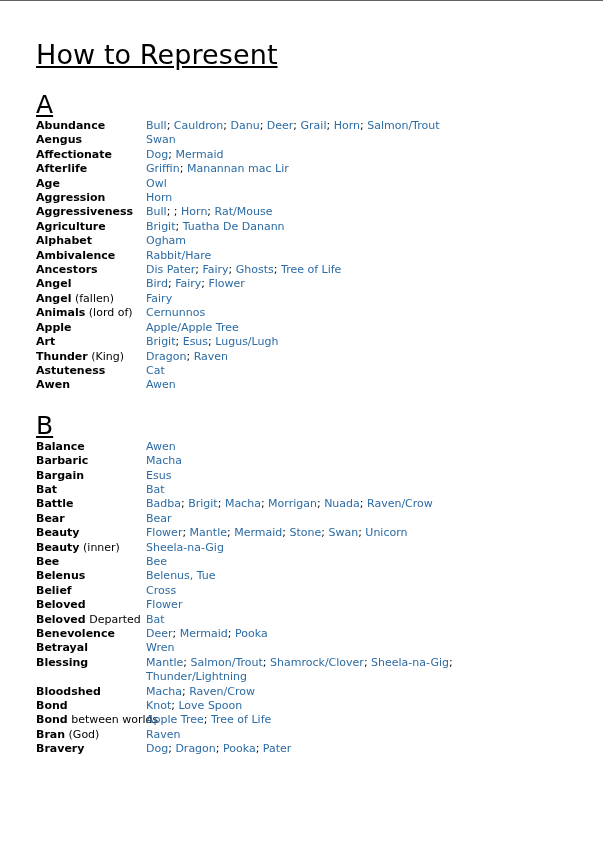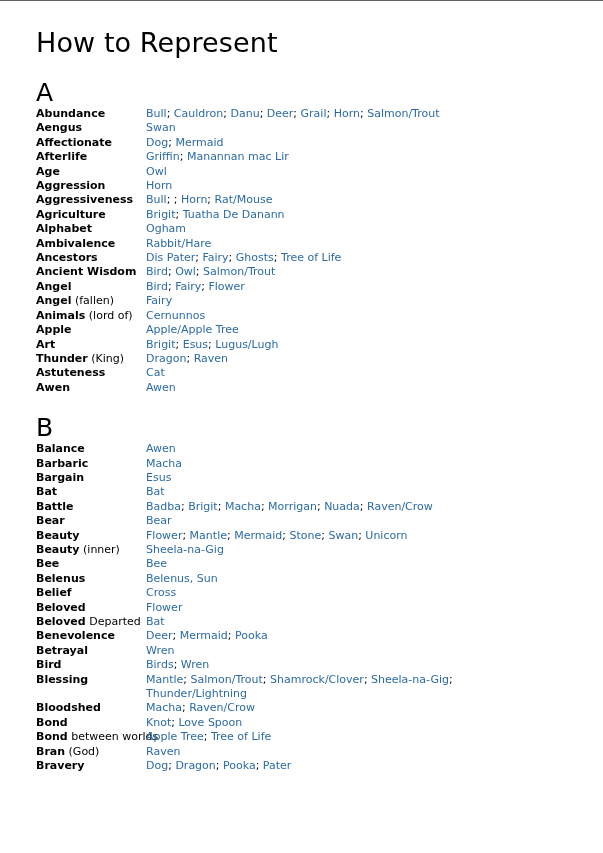--- a/index.html
+++ b/index.html
@@ -19,25 +19,26 @@
   #top-rule {
     position: absolute;
     top: 0;
     left: 0;
     width: 603px;
     height: 1px;
     background: #626262;
   }
   #page {
     position: absolute;
-    top: 4px;
+    top: 16px;
     left: 0;
     width: 603px;
     padding-top: 22px;
     box-sizing: border-box;
+    text-decoration: underline;
   }
   .page-title {
     margin: 0 0 0 36px;
     font-size: 27px;
     font-weight: 400;
     line-height: 34px;
     letter-spacing: 0.1px;
     color: #000;
   }
   .section {
@@ -111,21 +112,20 @@
           <li class="entry"><span class="entry-term"><span class="term-main">Aengus</span></span><span class="entry-values"><span class="val">Swan</span></span></li>
           <li class="entry"><span class="entry-term"><span class="term-main">Affectionate</span></span><span class="entry-values"><span class="val">Dog</span><span class="sep">; </span><span class="val">Mermaid</span></span></li>
           <li class="entry"><span class="entry-term"><span class="term-main">Afterlife</span></span><span class="entry-values"><span class="val">Griffin</span><span class="sep">; </span><span class="val">Manannan mac Lir</span></span></li>
           <li class="entry"><span class="entry-term"><span class="term-main">Age</span></span><span class="entry-values"><span class="val">Owl</span></span></li>
           <li class="entry"><span class="entry-term"><span class="term-main">Aggression</span></span><span class="entry-values"><span class="val">Horn</span></span></li>
           <li class="entry"><span class="entry-term"><span class="term-main">Aggressiveness</span></span><span class="entry-values"><span class="val">Bull</span><span class="sep">; </span><span class="val"></span><span class="sep">; </span><span class="val">Horn</span><span class="sep">; </span><span class="val">Rat/Mouse</span></span></li>
           <li class="entry"><span class="entry-term"><span class="term-main">Agriculture</span></span><span class="entry-values"><span class="val">Brigit</span><span class="sep">; </span><span class="val">Tuatha De Danann</span></span></li>
           <li class="entry"><span class="entry-term"><span class="term-main">Alphabet</span></span><span class="entry-values"><span class="val">Ogham</span></span></li>
           <li class="entry"><span class="entry-term"><span class="term-main">Ambivalence</span></span><span class="entry-values"><span class="val">Rabbit/Hare</span></span></li>
           <li class="entry"><span class="entry-term"><span class="term-main">Ancestors</span></span><span class="entry-values"><span class="val">Dis Pater</span><span class="sep">; </span><span class="val">Fairy</span><span class="sep">; </span><span class="val">Ghosts</span><span class="sep">; </span><span class="val">Tree of Life</span></span></li>
-          <li class="entry"><span class="entry-term"><span class="term-main">Ancient Wisdom</span></span><span class="entry-values"><span class="val">Bird</span><span class="sep">; </span><span class="val">Owl</span><span class="sep">; </span><span class="val">Salmon/Trout</span></span></li>
           <li class="entry"><span class="entry-term"><span class="term-main">Angel</span></span><span class="entry-values"><span class="val">Bird</span><span class="sep">; </span><span class="val">Fairy</span><span class="sep">; </span><span class="val">Flower</span></span></li>
           <li class="entry"><span class="entry-term"><span class="term-main">Angel</span><span class="term-qual"> (fallen)</span></span><span class="entry-values"><span class="val">Fairy</span></span></li>
           <li class="entry"><span class="entry-term"><span class="term-main">Animals</span><span class="term-qual"> (lord of)</span></span><span class="entry-values"><span class="val">Cernunnos</span></span></li>
           <li class="entry"><span class="entry-term"><span class="term-main">Apple</span></span><span class="entry-values"><span class="val">Apple/Apple Tree</span></span></li>
           <li class="entry"><span class="entry-term"><span class="term-main">Art</span></span><span class="entry-values"><span class="val">Brigit</span><span class="sep">; </span><span class="val">Esus</span><span class="sep">; </span><span class="val">Lugus/Lugh</span></span></li>
           <li class="entry"><span class="entry-term"><span class="term-main">Thunder</span><span class="term-qual"> (King)</span></span><span class="entry-values"><span class="val">Dragon</span><span class="sep">; </span><span class="val">Raven</span></span></li>
           <li class="entry"><span class="entry-term"><span class="term-main">Astuteness</span></span><span class="entry-values"><span class="val">Cat</span></span></li>
           <li class="entry"><span class="entry-term"><span class="term-main">Awen</span></span><span class="entry-values"><span class="val">Awen</span></span></li>
         </ul>
       </div>
@@ -134,27 +134,26 @@
         <ul class="entries">
           <li class="entry"><span class="entry-term"><span class="term-main">Balance</span></span><span class="entry-values"><span class="val">Awen</span></span></li>
           <li class="entry"><span class="entry-term"><span class="term-main">Barbaric</span></span><span class="entry-values"><span class="val">Macha</span></span></li>
           <li class="entry"><span class="entry-term"><span class="term-main">Bargain</span></span><span class="entry-values"><span class="val">Esus</span></span></li>
           <li class="entry"><span class="entry-term"><span class="term-main">Bat</span></span><span class="entry-values"><span class="val">Bat</span></span></li>
           <li class="entry"><span class="entry-term"><span class="term-main">Battle</span></span><span class="entry-values"><span class="val">Badba</span><span class="sep">; </span><span class="val">Brigit</span><span class="sep">; </span><span class="val">Macha</span><span class="sep">; </span><span class="val">Morrigan</span><span class="sep">; </span><span class="val">Nuada</span><span class="sep">; </span><span class="val">Raven/Crow</span></span></li>
           <li class="entry"><span class="entry-term"><span class="term-main">Bear</span></span><span class="entry-values"><span class="val">Bear</span></span></li>
           <li class="entry"><span class="entry-term"><span class="term-main">Beauty</span></span><span class="entry-values"><span class="val">Flower</span><span class="sep">; </span><span class="val">Mantle</span><span class="sep">; </span><span class="val">Mermaid</span><span class="sep">; </span><span class="val">Stone</span><span class="sep">; </span><span class="val">Swan</span><span class="sep">; </span><span class="val">Unicorn</span></span></li>
           <li class="entry"><span class="entry-term"><span class="term-main">Beauty</span><span class="term-qual"> (inner)</span></span><span class="entry-values"><span class="val">Sheela-na-Gig</span></span></li>
           <li class="entry"><span class="entry-term"><span class="term-main">Bee</span></span><span class="entry-values"><span class="val">Bee</span></span></li>
-          <li class="entry"><span class="entry-term"><span class="term-main">Belenus</span></span><span class="entry-values"><span class="val">Belenus, Sun</span></span></li>
+          <li class="entry"><span class="entry-term"><span class="term-main">Belenus</span></span><span class="entry-values"><span class="val">Belenus, Tue</span></span></li>
           <li class="entry"><span class="entry-term"><span class="term-main">Belief</span></span><span class="entry-values"><span class="val">Cross</span></span></li>
           <li class="entry"><span class="entry-term"><span class="term-main">Beloved</span></span><span class="entry-values"><span class="val">Flower</span></span></li>
           <li class="entry"><span class="entry-term"><span class="term-main">Beloved</span><span class="term-qual"> Departed</span></span><span class="entry-values"><span class="val">Bat</span></span></li>
           <li class="entry"><span class="entry-term"><span class="term-main">Benevolence</span></span><span class="entry-values"><span class="val">Deer</span><span class="sep">; </span><span class="val">Mermaid</span><span class="sep">; </span><span class="val">Pooka</span></span></li>
           <li class="entry"><span class="entry-term"><span class="term-main">Betrayal</span></span><span class="entry-values"><span class="val">Wren</span></span></li>
-          <li class="entry"><span class="entry-term"><span class="term-main">Bird</span></span><span class="entry-values"><span class="val">Birds</span><span class="sep">; </span><span class="val">Wren</span></span></li>
           <li class="entry"><span class="entry-term"><span class="term-main">Blessing</span></span><span class="entry-values"><span class="val">Mantle</span><span class="sep">; </span><span class="val">Salmon/Trout</span><span class="sep">; </span><span class="val">Shamrock/Clover</span><span class="sep">; </span><span class="val">Sheela-na-Gig</span><span class="sep">; </span><span class="val">Thunder/Lightning</span></span></li>
           <li class="entry"><span class="entry-term"><span class="term-main">Bloodshed</span></span><span class="entry-values"><span class="val">Macha</span><span class="sep">; </span><span class="val">Raven/Crow</span></span></li>
           <li class="entry"><span class="entry-term"><span class="term-main">Bond</span></span><span class="entry-values"><span class="val">Knot</span><span class="sep">; </span><span class="val">Love Spoon</span></span></li>
           <li class="entry"><span class="entry-term"><span class="term-main">Bond</span><span class="term-qual"> between worlds</span></span><span class="entry-values"><span class="val">Apple Tree</span><span class="sep">; </span><span class="val">Tree of Life</span></span></li>
           <li class="entry"><span class="entry-term"><span class="term-main">Bran</span><span class="term-qual"> (God)</span></span><span class="entry-values"><span class="val">Raven</span></span></li>
           <li class="entry"><span class="entry-term"><span class="term-main">Bravery</span></span><span class="entry-values"><span class="val">Dog</span><span class="sep">; </span><span class="val">Dragon</span><span class="sep">; </span><span class="val">Pooka</span><span class="sep">; </span><span class="val">Pater</span></span></li>
         </ul>
       </div>
     </div>
 

